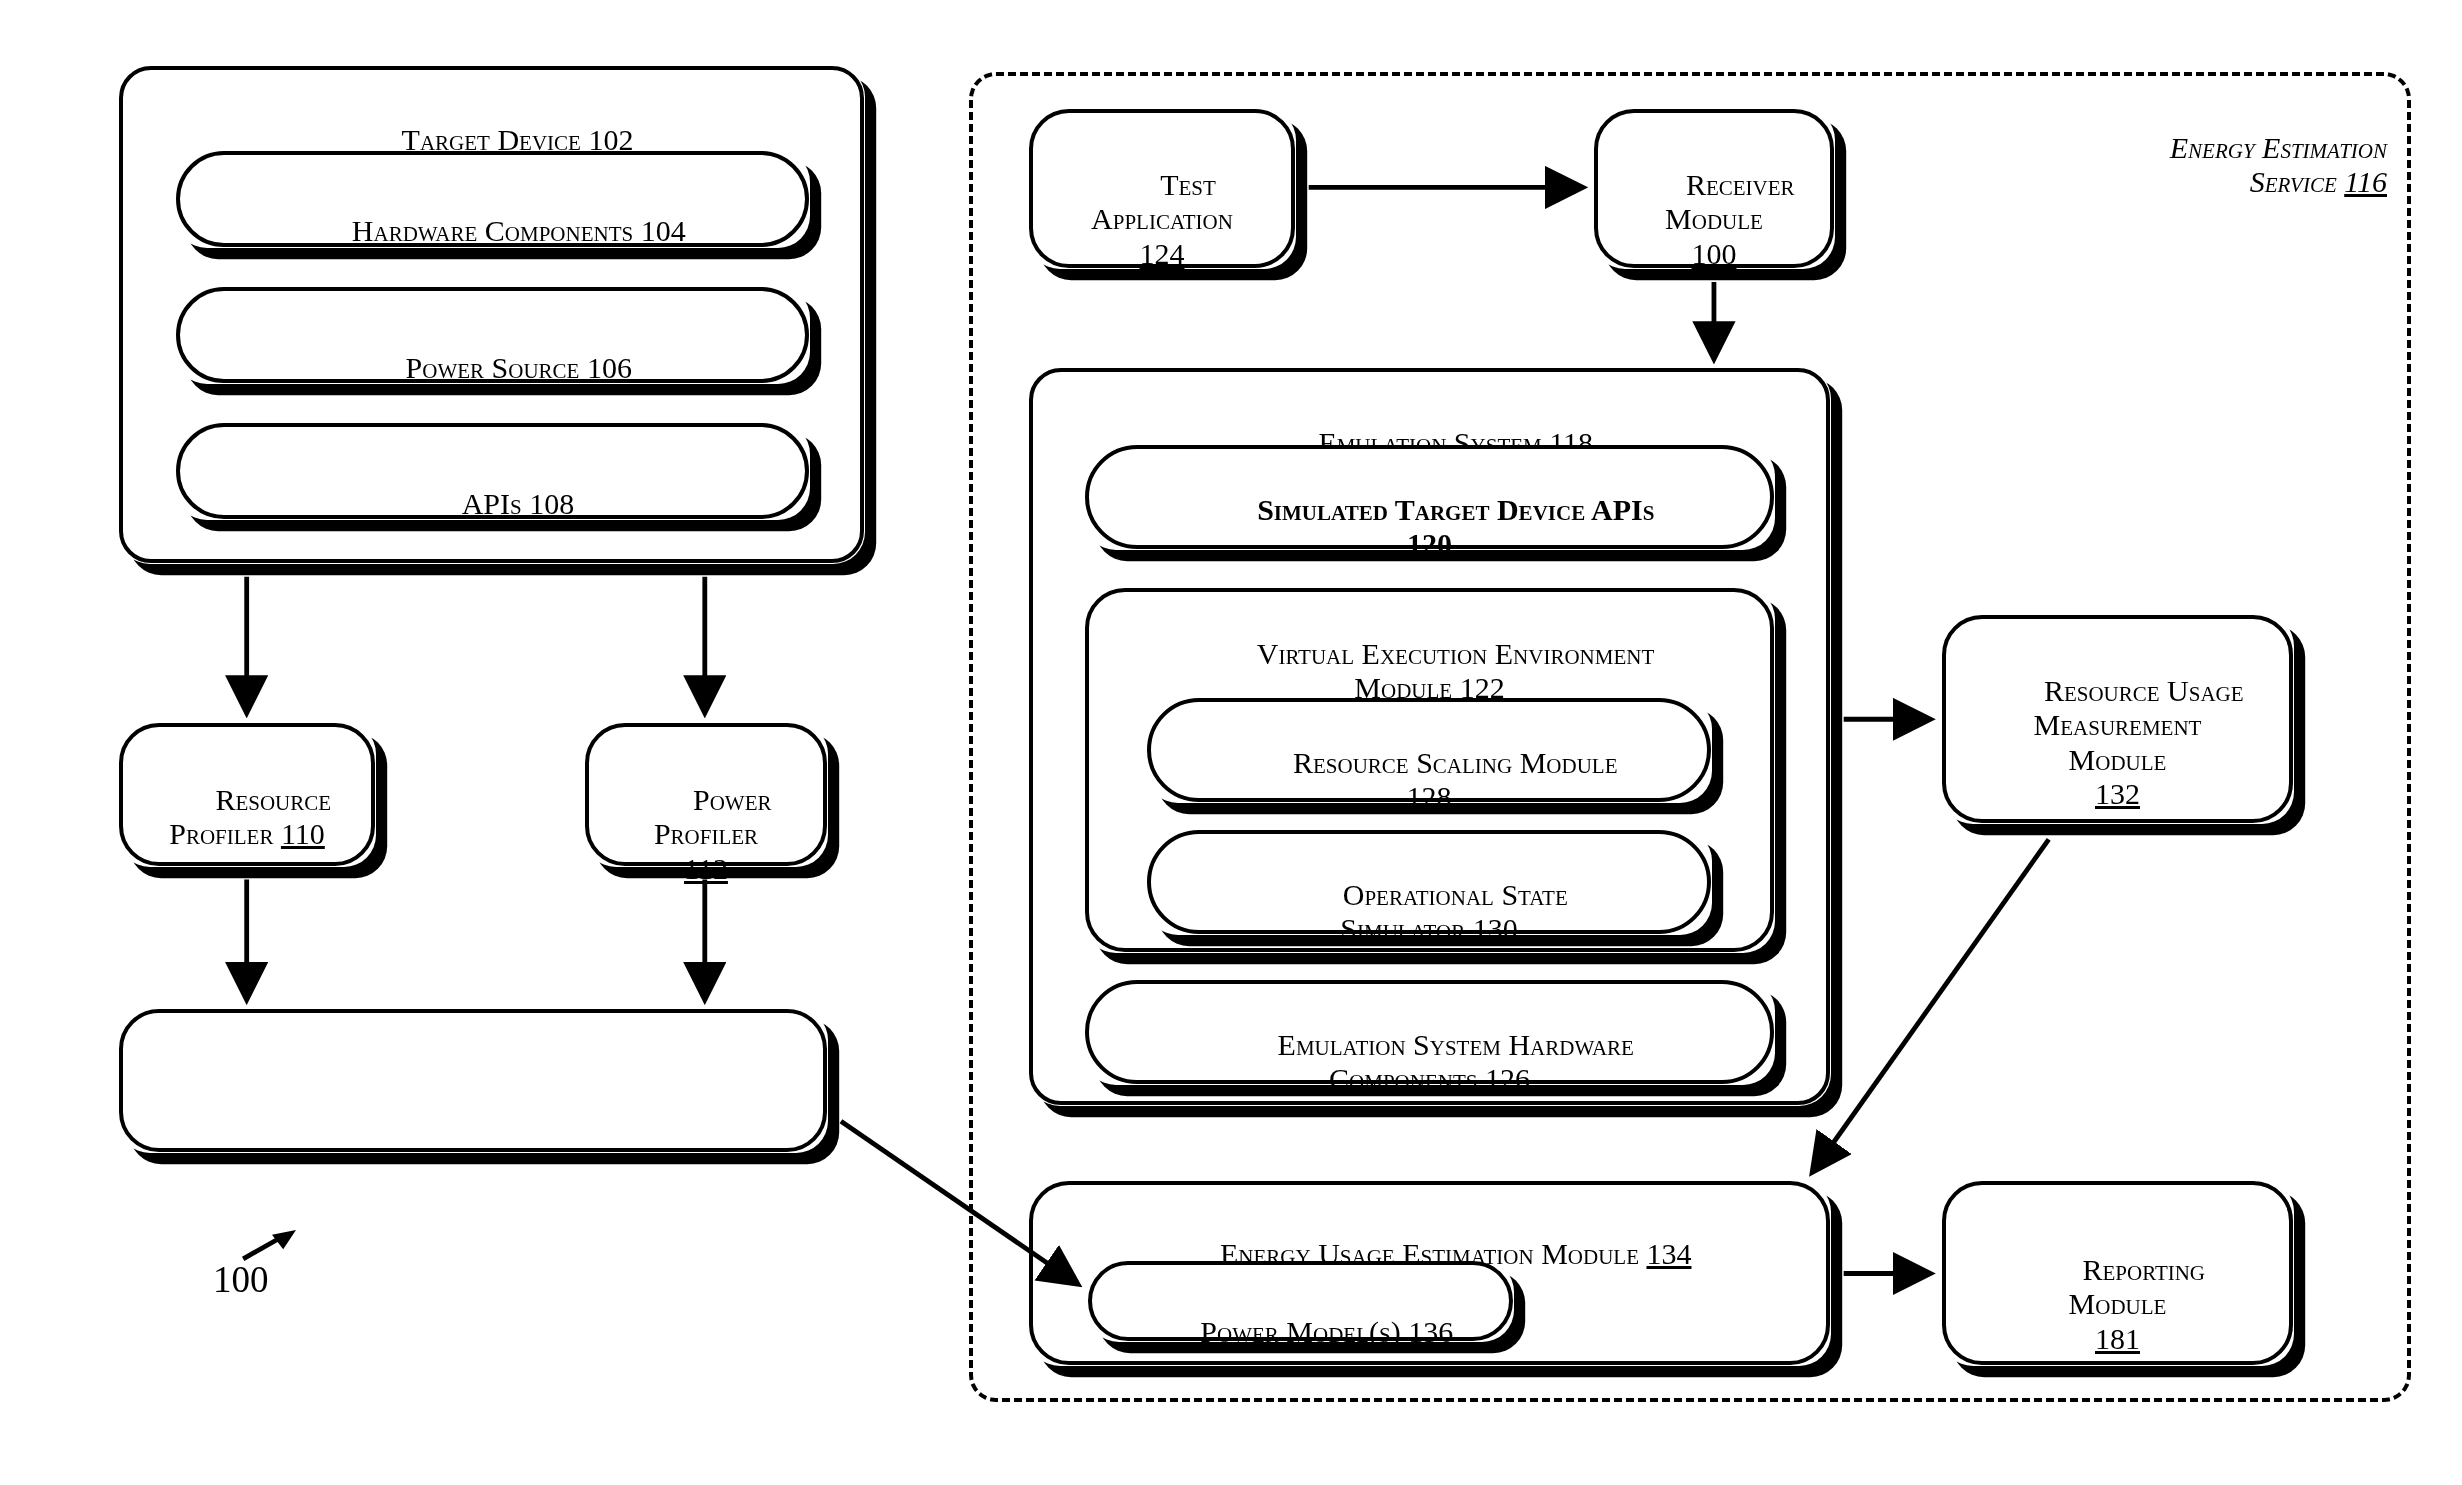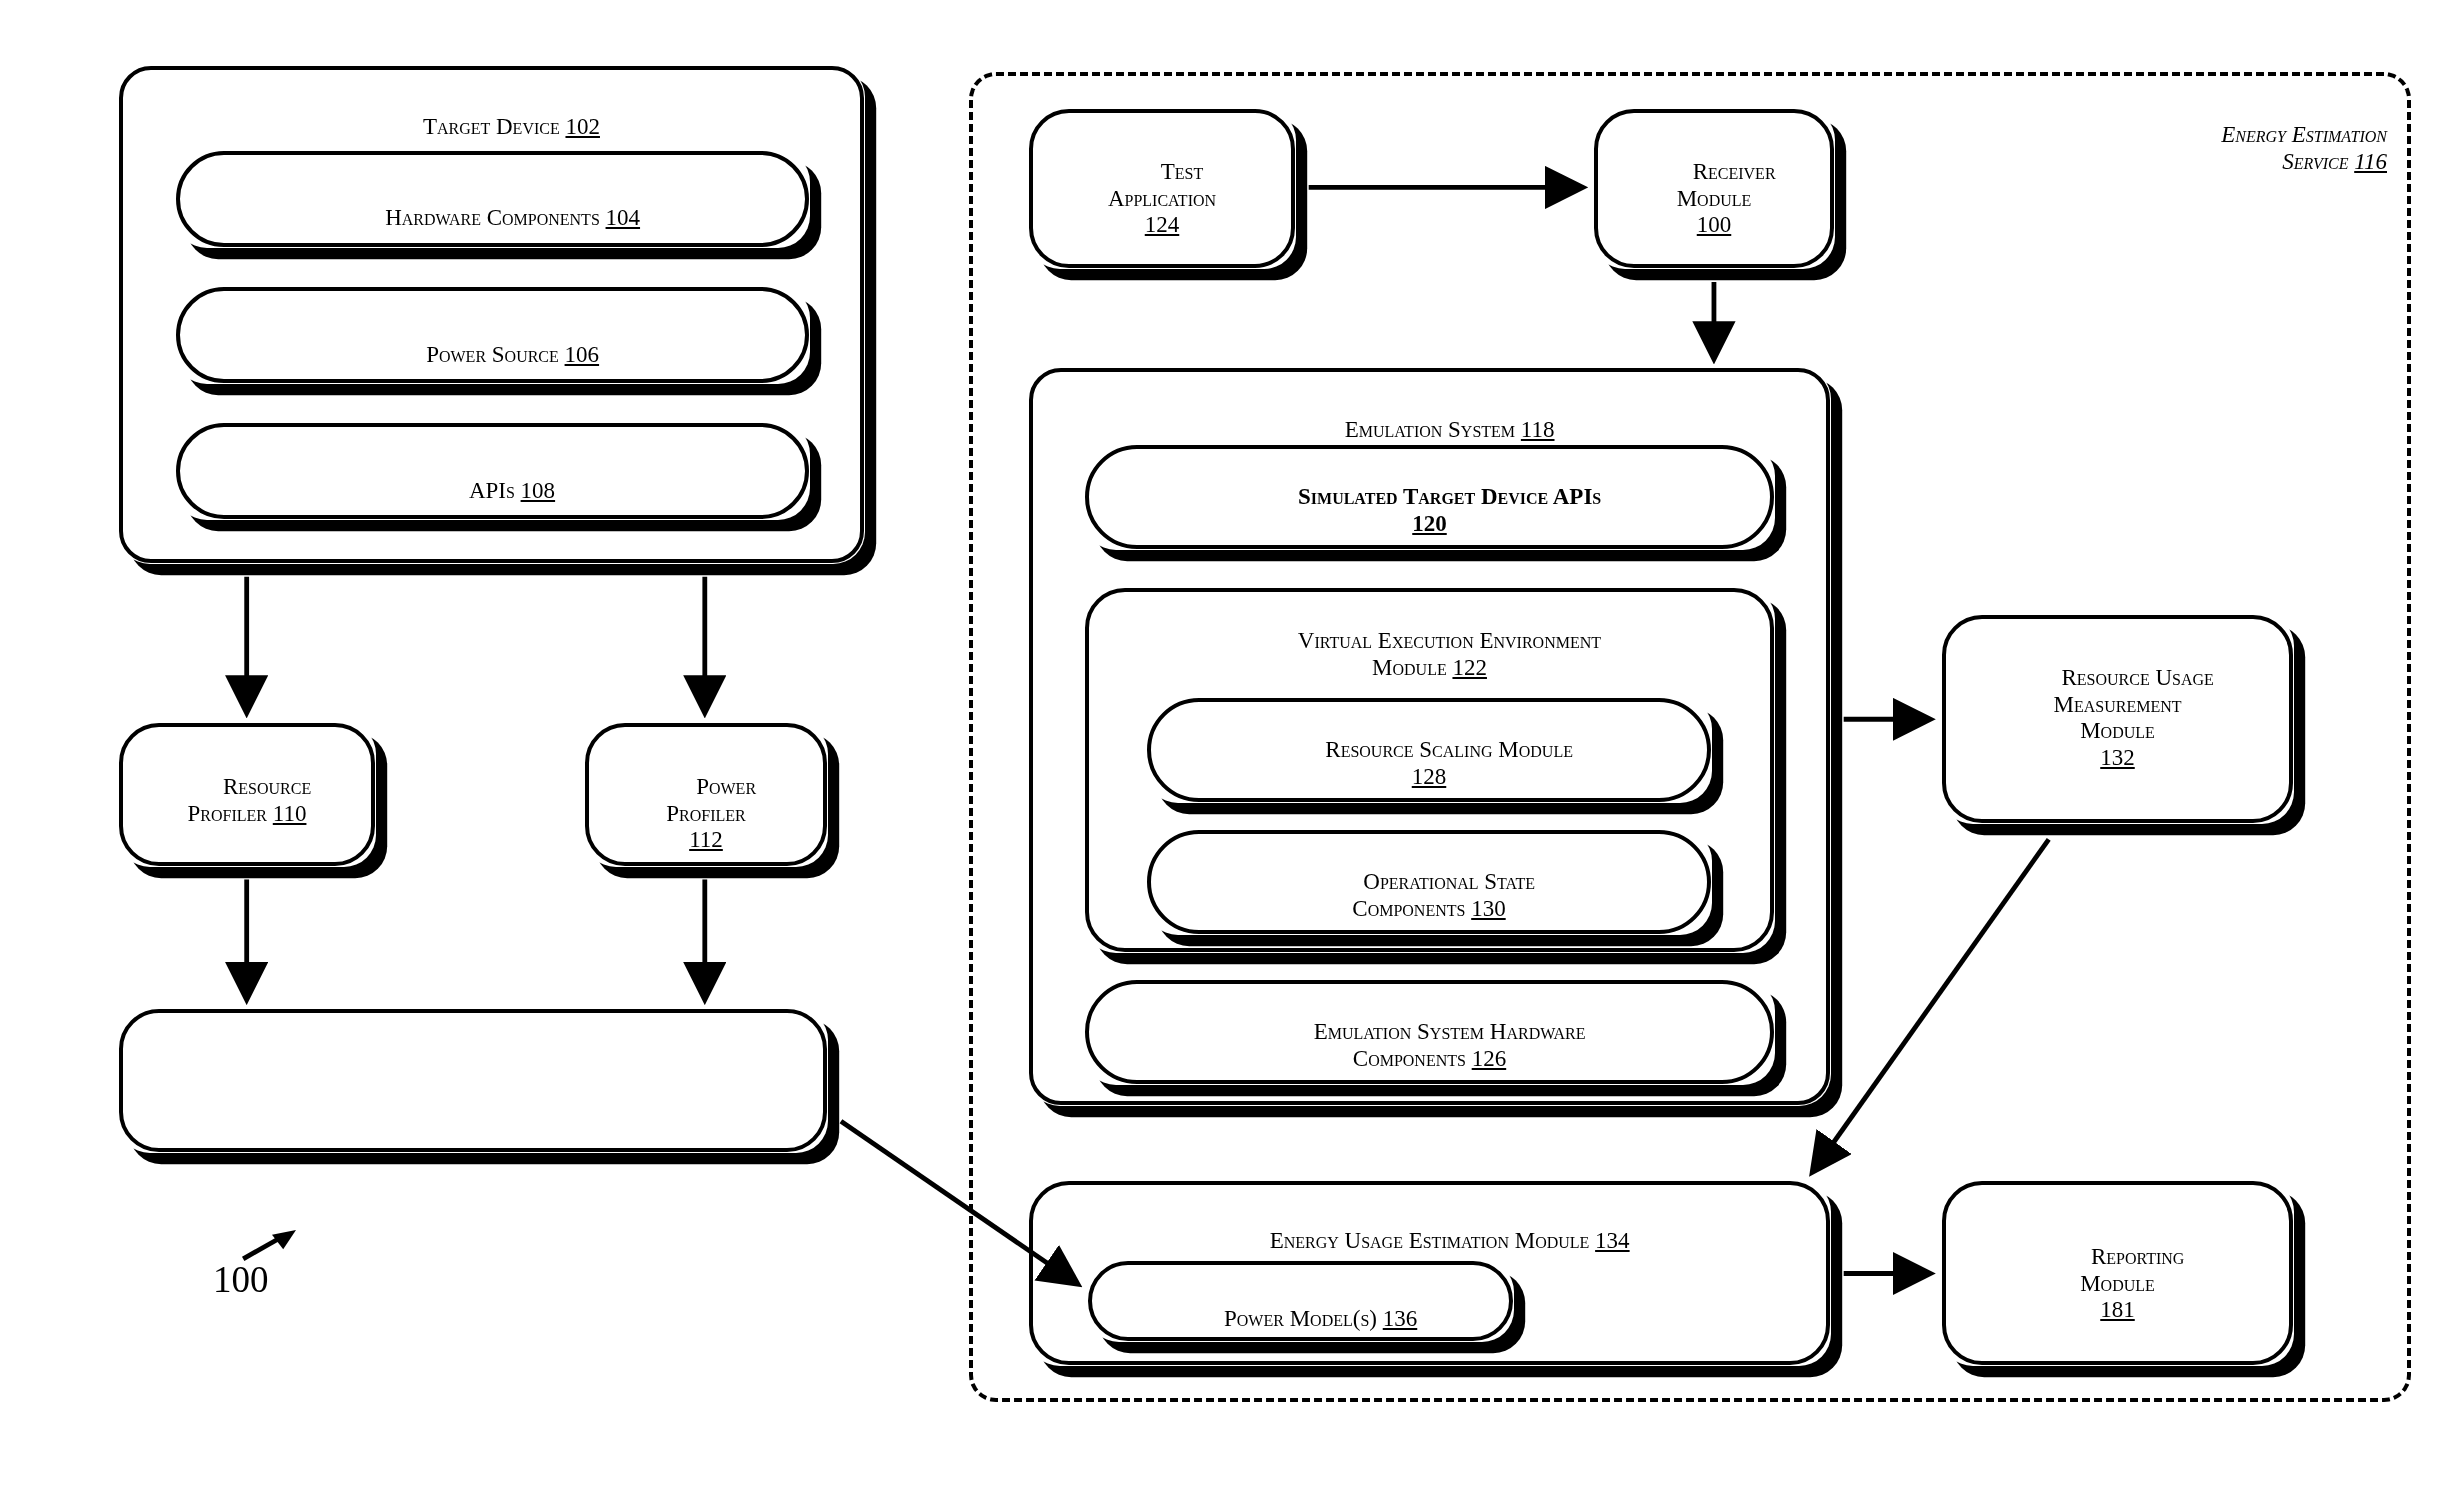--- a/index.html
+++ b/index.html
@@ -37,21 +37,21 @@
     border-radius: 800px;
   }
   .dashed {
     position: absolute;
     border: 4.8px dashed #000;
     border-radius: 27px;
   }
   .label {
     position: absolute;
     text-align: center;
-    font-size: 23px;
+    font-size: 30px;
     line-height: 1.15;
     white-space: pre;
   }
   .label .num { text-decoration: underline; }
 
   svg.arrows {
     position: absolute;
     inset: 0;
     width: 2462px;
     height: 1485px;
@@ -148,21 +148,21 @@
 
   <div class="pill shadow" style="left:1147px; top:698px; width:564px; height:104px;"></div>
   <div class="label" style="left:1147px; top:711px; width:564px;">
        <span>Resource Scaling Module</span>
 <span class="num">128</span>
   </div>
 
   <div class="pill shadow" style="left:1147px; top:830px; width:564px; height:104px;"></div>
   <div class="label" style="left:1147px; top:843px; width:564px;">
        <span>Operational State
-Components</span> <span class="num">130</span>
+Simulator</span> <span class="num">130</span>
   </div>
 
   <div class="pill shadow" style="left:1085px; top:980px; width:689px; height:104px;"></div>
   <div class="label" style="left:1085px; top:993px; width:689px;">
        <span>Emulation System Hardware
 Components</span> <span class="num">126</span>
   </div>
 
   <div class="box shadow" style="left:1942px; top:615px; width:351px; height:208px; border-radius:40px;"></div>
   <div class="label" style="left:1942px; top:639px; width:351px;">

